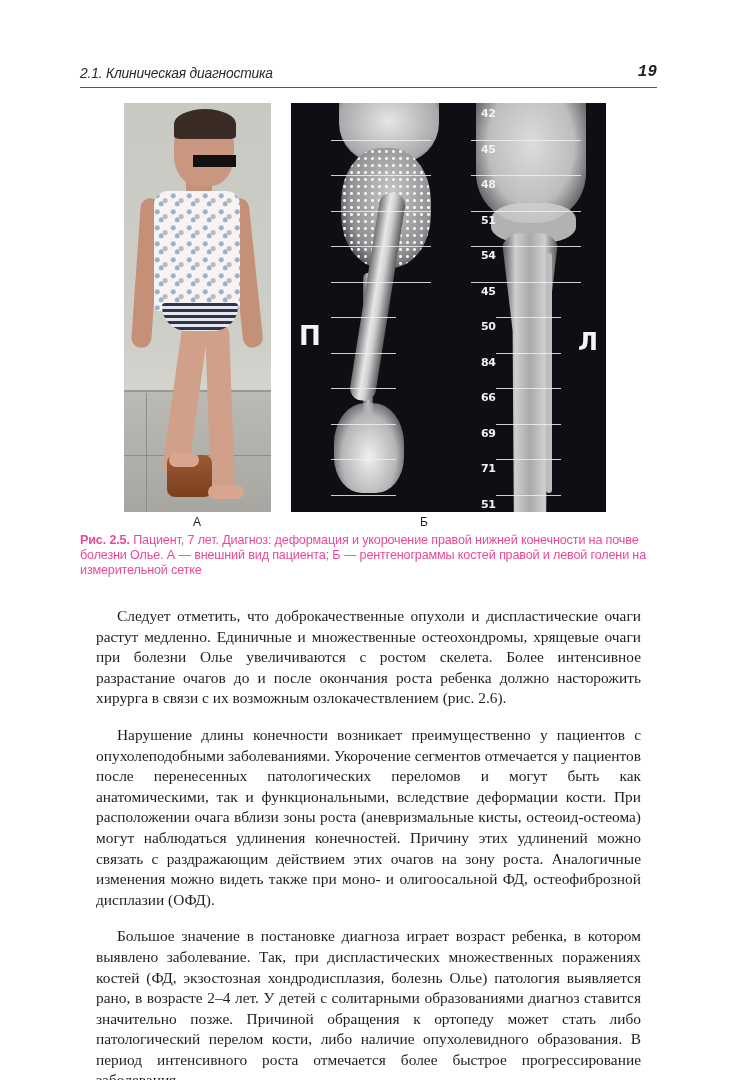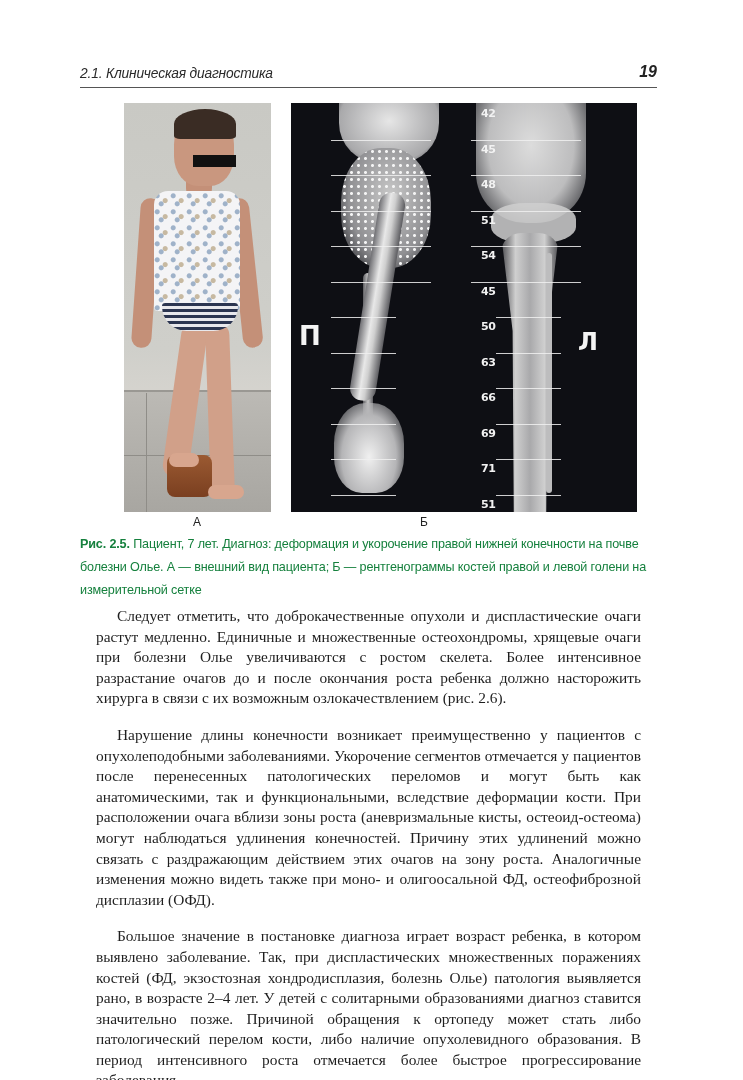--- a/index.html
+++ b/index.html
@@ -1,20 +1,20 @@
 <!DOCTYPE html>
 <html><head>
   <meta charset="utf-8">
   <style>
     html, body { margin: 0; padding: 0; background: #ffffff; }
     body { width: 743px; height: 1080px; position: relative; overflow: hidden; color: #1e1e1e; }
 
     .running-head { position: absolute; left: 80px; top: 62px; width: 577px; height: 24px; }
     .running-title { position: absolute; left: 0; top: 2px; font-family: "Liberation Sans", sans-serif; font-style: italic; font-size: 15px; color: #2a2a2a; letter-spacing: -0.2px; transform: scaleX(0.92); transform-origin: left; }
-    .page-number { position: absolute; right: 0; top: 1px; font-family: Liberation Sans, sans-serif; font-style: italic; font-weight: bold; font-size: 16px; color: #222; }
+    .page-number { position: absolute; right: 0; top: 1px; font-family: Liberation Mono, monospace; font-style: italic; font-weight: bold; font-size: 16px; color: #222; }
     .head-rule { position: absolute; left: 80px; top: 87px; width: 577px; height: 1px; background: #555; }
 
     
     .photo { position: absolute; left: 124px; top: 103px; width: 147px; height: 409px; overflow: hidden;
              background: linear-gradient(180deg, #c9c9c4 0%, #cfcfca 60%, #d6d4cf 72%, #c7c5c0 100%); }
     .photo .floor { position: absolute; left: 0; right: 0; top: 287px; bottom: 0; background: linear-gradient(180deg,#bcbab5,#a8a6a1); }
     .photo .floor-line { position: absolute; left: 0; right: 0; top: 287px; height: 2px; background: #9a9893; }
     .photo .tile { position: absolute; background: #8f8d88; }
     .photo .head { position: absolute; left: 50px; top: 8px; width: 60px; height: 75px; border-radius: 45% 45% 40% 40%; background: #c9977f; }
     .photo .hair { position: absolute; left: 50px; top: 6px; width: 62px; height: 30px; border-radius: 50% 50% 10% 10%; background: #3a2c24; }
@@ -26,21 +26,21 @@
                    background-size: 16px 16px; }
     .photo .neck { position: absolute; left: 62px; top: 78px; width: 26px; height: 20px; border-radius: 0 0 20px 20px; background: #c49078; }
     .photo .briefs { position: absolute; left: 38px; top: 200px; width: 76px; height: 28px; border-radius: 4px 4px 30px 30px; background: repeating-linear-gradient(180deg, #2b3550 0 3px, #e8e8ec 3px 6px); }
     .photo .leg-l { position: absolute; left: 48px; top: 220px; width: 26px; height: 155px; border-radius: 12px; background: #d1a089; transform: rotate(8deg); }
     .photo .leg-r { position: absolute; left: 84px; top: 220px; width: 24px; height: 175px; border-radius: 12px; background: #d1a089; transform: rotate(-2deg); }
     .photo .block { position: absolute; left: 43px; top: 352px; width: 45px; height: 42px; border-radius: 8px; background: linear-gradient(180deg,#9b5a32,#7a3f20); }
     .photo .foot-l { position: absolute; left: 45px; top: 350px; width: 30px; height: 14px; border-radius: 7px; background: #d8a68e; }
     .photo .foot-r { position: absolute; left: 84px; top: 382px; width: 36px; height: 14px; border-radius: 7px; background: #d8a68e; }
 
     
-    .xray { position: absolute; left: 291px; top: 103px; width: 346px; height: 409px; overflow: hidden; background: #0e0f14; }
+    .xray { position: absolute; left: 291px; top: 103px; width: 315px; height: 409px; overflow: hidden; background: #0e0f14; }
     .bone { position: absolute; }
     .xray .femur-r { left: 48px; top: -10px; width: 100px; height: 70px; border-radius: 10px 10px 40px 40px; background: radial-gradient(ellipse at 50% 40%, #e6e6e6, #a9a9ab 70%, rgba(100,100,105,0) 100%); }
     .xray .lesion-r { left: 50px; top: 45px; width: 90px; height: 120px; border-radius: 45%; background: radial-gradient(ellipse at 55% 40%, #cfcfcf 0%, #9c9c9e 55%, rgba(80,80,85,0) 100%);
                       background-image: radial-gradient(circle, #f4f4f4 1px, transparent 2px), radial-gradient(ellipse at 55% 40%, #c8c8c8 0%, #8f8f92 60%, rgba(60,60,65,0) 100%); background-size: 7px 7px, 100% 100%; }
     .xray .tibia-r { left: 90px; top: 90px; width: 26px; height: 210px; border-radius: 12px; background: linear-gradient(90deg,#707074,#e8e8e8 40%,#cfcfcf 60%,#5c5c60); transform: rotate(9deg); transform-origin: top; }
     .xray .fibula-r { left: 72px; top: 170px; width: 10px; height: 180px; border-radius: 6px; background: linear-gradient(90deg,#5c5c60,#c8c8c8,#5c5c60); }
     .xray .ankle-r { left: 43px; top: 300px; width: 70px; height: 90px; border-radius: 45% 45% 40% 40%; background: radial-gradient(ellipse at 50% 60%, #f0f0f0 0%, #b5b5b7 55%, rgba(60,60,65,0) 100%); }
     .xray .femur-l { left: 185px; top: -10px; width: 110px; height: 130px; border-radius: 10px 10px 50px 50px; background: radial-gradient(ellipse at 50% 40%, #dcdcdc 0%, #bdbdbe 55%, rgba(80,80,85,0.2) 100%); }
     .xray .knee-l { left: 200px; top: 100px; width: 85px; height: 40px; border-radius: 40%; background: #cfcfcf; opacity: 0.85; }
     .xray .tibia-l { left: 210px; top: 130px; width: 58px; height: 280px; border-radius: 20px 20px 10px 10px; background: linear-gradient(90deg,#4a4a4e,#cfcfcf 25%,#a9a9ab 50%,#cfcfcf 75%,#4a4a4e); clip-path: polygon(0 0,100% 0,80% 35%,78% 100%,22% 100%,20% 35%); }
@@ -48,21 +48,21 @@
     .grid-line { position: absolute; height: 1px; background: rgba(240,240,240,0.85); }
     .ruler-label { position: absolute; left: 190px; font-family: "DejaVu Sans", sans-serif; font-weight: bold; font-size: 11px; color: #f2f2f2; letter-spacing: -0.5px; }
     .side-marker { position: absolute; font-family: "DejaVu Sans", sans-serif; font-weight: bold; color: #f4f4f4; }
     .side-marker.right { left: 8px; top: 218px; font-size: 26px; }
     .side-marker.left { left: 287px; top: 225px; font-size: 24px; }
 
     .panel-label { position: absolute; top: 515px; font-family: "Liberation Sans", sans-serif; font-size: 12px; color: #222; }
     .panel-label.a { left: 193px; }
     .panel-label.b { left: 420px; }
 
-    .caption { position: absolute; left: 80px; top: 533px; width: 582px; font-family: "Liberation Sans", sans-serif; font-size: 12.6px; line-height: 23px; color: #15803d; letter-spacing: -0.15px; }
+    .caption { position: absolute; left: 80px; top: 533px; width: 582px; font-family: "Liberation Sans", sans-serif; font-size: 12.6px; line-height: 15px; color: #ec4899; letter-spacing: -0.15px; }
     .caption .fig-id { font-weight: bold; }
 
     .body-text { position: absolute; left: 80px; top: 590px; width: 577px; font-family: "Liberation Serif", serif; font-size: 15.4px; line-height: 20.6px; color: #1e1e1e; text-align: justify; }
     .body-text p { margin: 16px; text-indent: 21px; }
   </style>
 </head>
 <body>
 
 <div class="running-head">
   <span class="running-title">2.1. Клиническая диагностика</span>
@@ -127,21 +127,21 @@
       <div class="grid-line" style="top: 391.5px; left: 205px; width: 65px;"></div>
     </div>
   <div id="ruler">
       <div class="ruler-label" style="top: 4px;">42</div>
       <div class="ruler-label" style="top: 39.5px;">45</div>
       <div class="ruler-label" style="top: 75px;">48</div>
       <div class="ruler-label" style="top: 110.5px;">51</div>
       <div class="ruler-label" style="top: 146px; text-align: right;">54</div>
       <div class="ruler-label" style="top: 181.5px;">45</div>
       <div class="ruler-label" style="top: 217px;">50</div>
-      <div class="ruler-label" style="top: 252.5px;">63</div>
+      <div class="ruler-label" style="top: 252.5px;">84</div>
       <div class="ruler-label" style="top: 288px;">66</div>
       <div class="ruler-label" style="top: 323.5px;">69</div>
       <div class="ruler-label" style="top: 359px;">71</div>
       <div class="ruler-label" style="top: 394.5px;">51</div>
     </div>
 
   <div class="side-marker right">П</div>
   <div class="side-marker left">Л</div>
 </div>
 <div class="panel-label b">Б</div>

